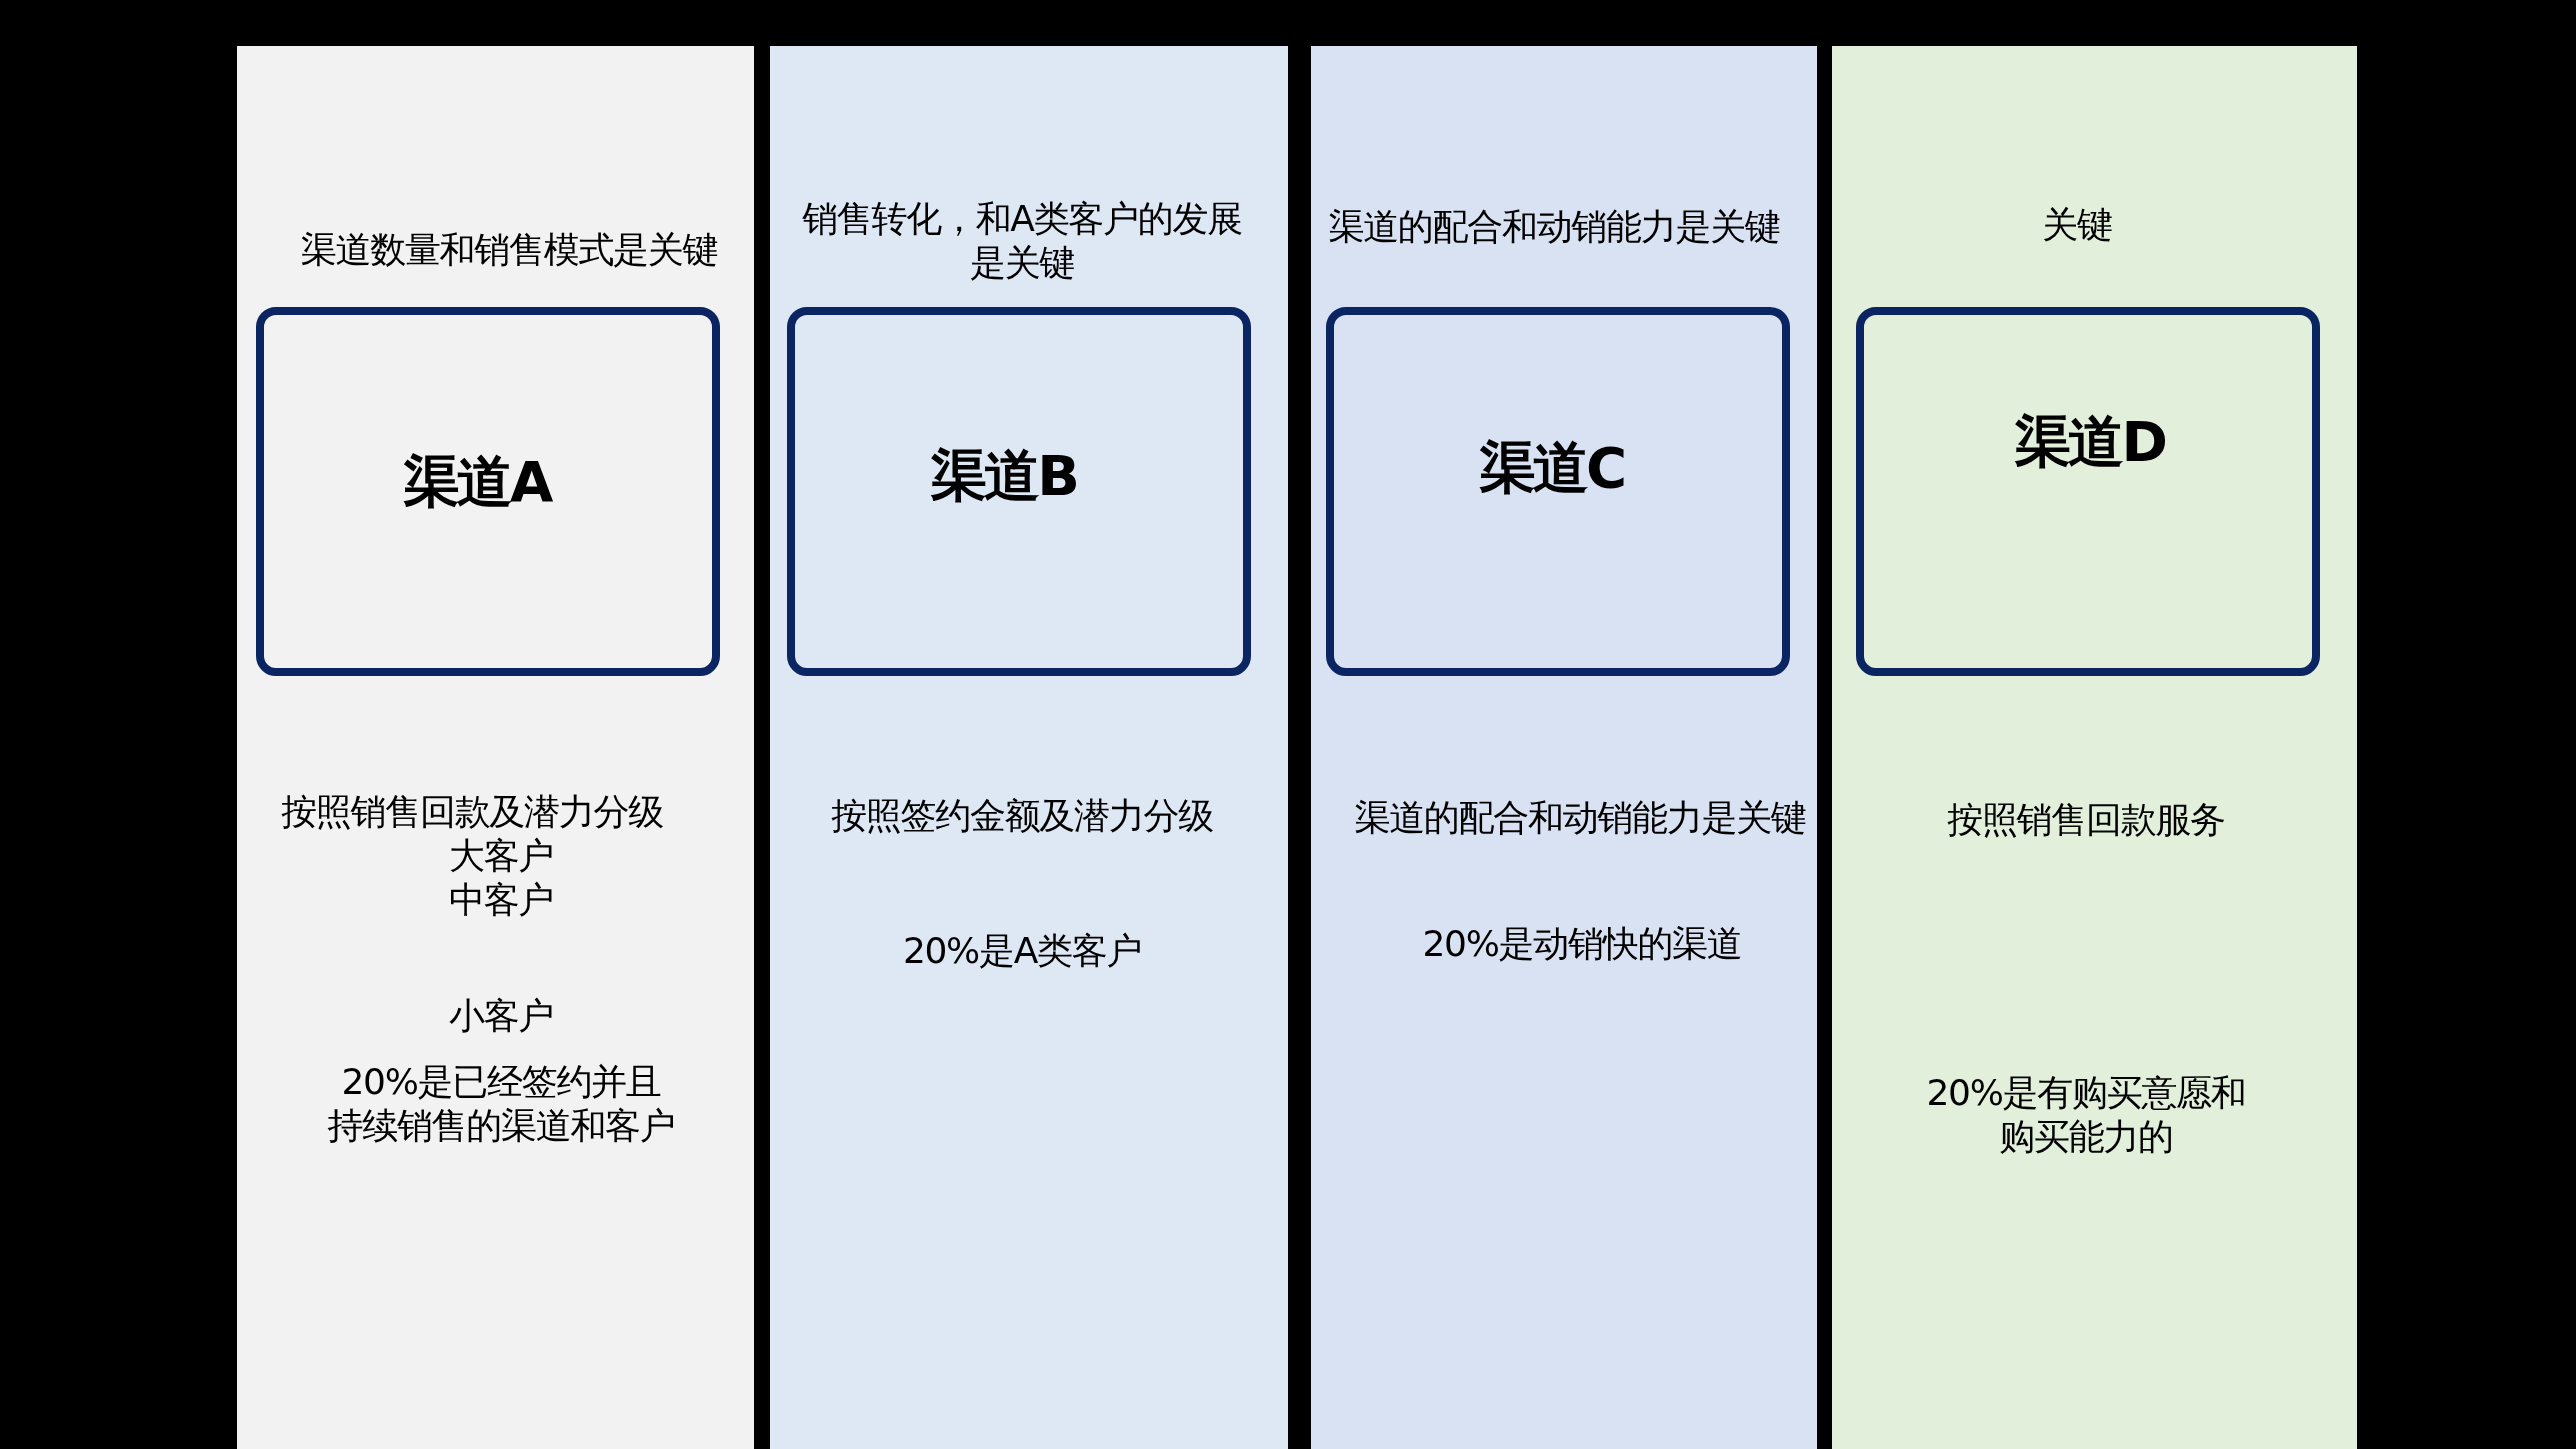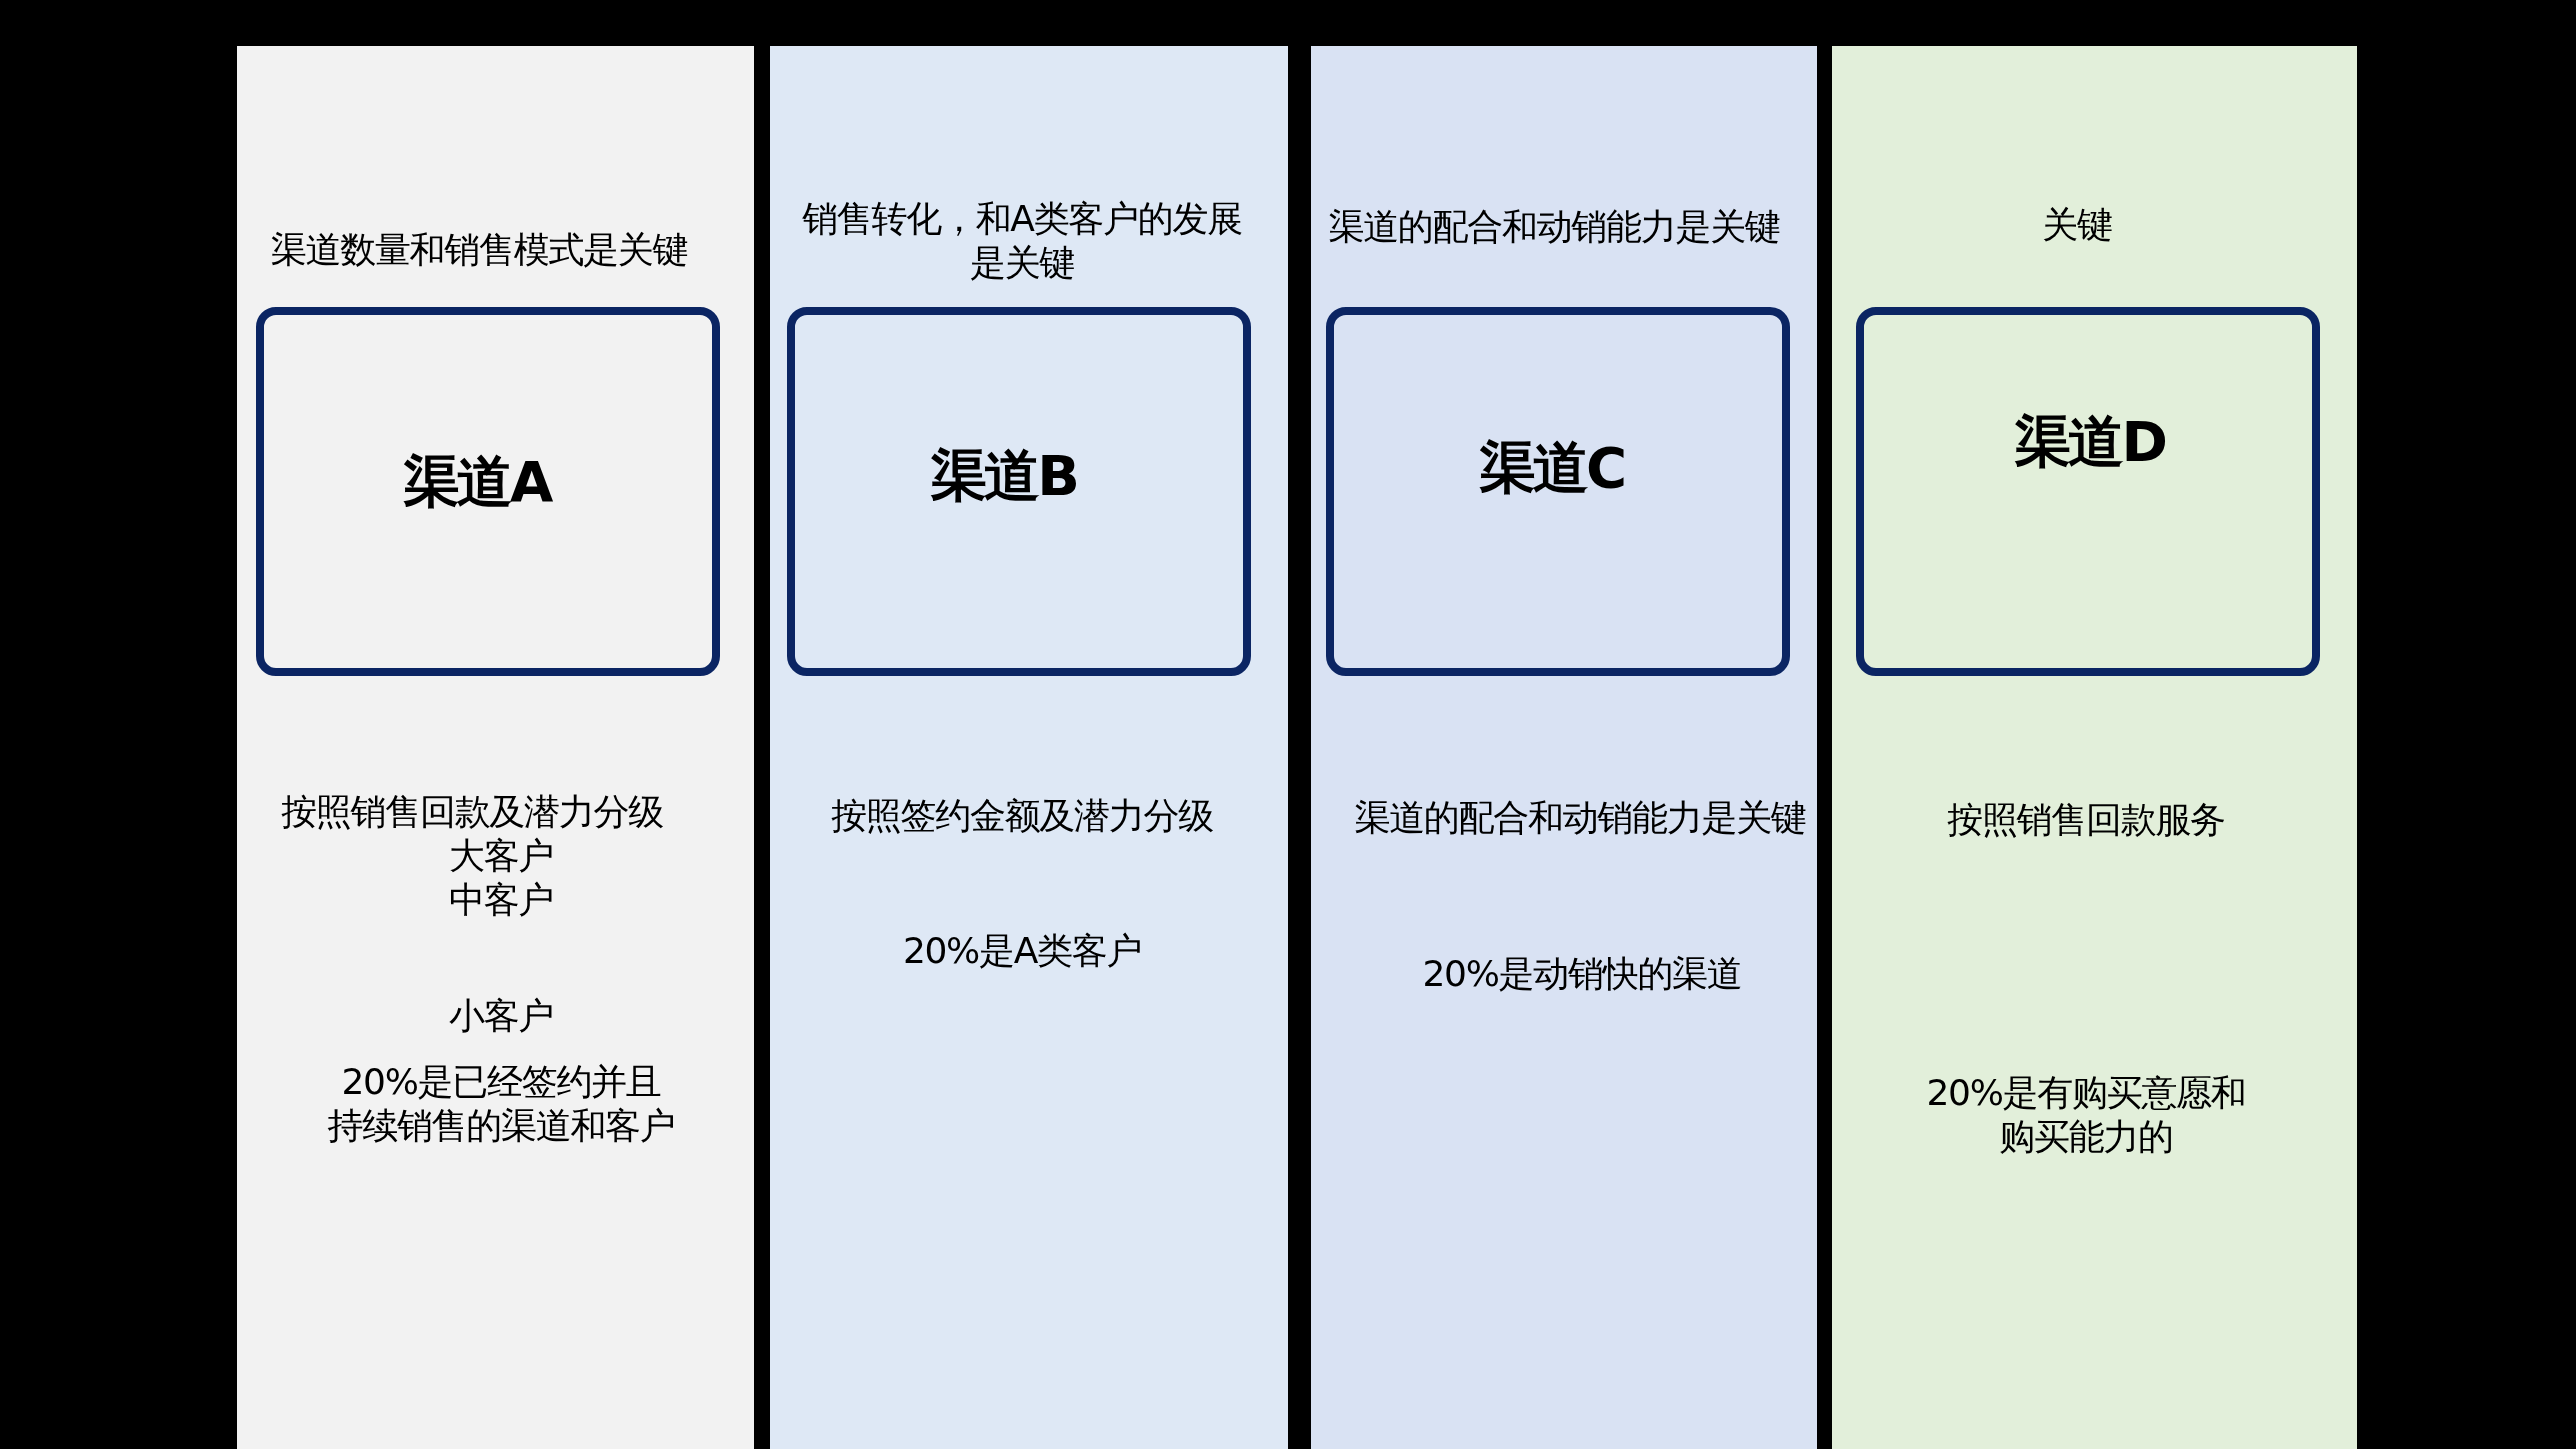--- a/index.html
+++ b/index.html
@@ -23,21 +23,21 @@
     position: absolute; transform: translate(-50%, -50%);
     white-space: nowrap; font-weight: bold; font-size: 56px;
     letter-spacing: -2.7px;
   }
 </style>
 </head>
 <body>
 
 <div class="col" style="left:237px; width:517px; background:#f2f2f2;">
 </div>
-<div class="txt" style="left:479px; top:250px;">渠道数量和销售模式是关键</div>
+<div class="txt" style="left:509px; top:250px;">渠道数量和销售模式是关键</div>
 <div class="box" style="left:256px; top:307px; width:464px; height:369px;"></div>
 <div class="label" style="left:477px; top:483px;">渠道A</div>
 <div class="txt" style="left:472px; top:812px;">按照销售回款及潜力分级</div>
 <div class="txt" style="left:501px; top:856px;">大客户</div>
 <div class="txt" style="left:501px; top:900px;">中客户</div>
 <div class="txt" style="left:501px; top:972px;margin-top:44px;">小客户</div>
 <div class="txt" style="left:501px; top:1104px;">20%是已经签约并且
 持续销售的渠道和客户</div>
 
 <div class="col" style="left:770px; width:518px; background:#dee8f5;">
@@ -48,21 +48,21 @@
 <div class="label" style="left:1004px; top:477px;text-align:right;">渠道B</div>
 <div class="txt" style="left:1022px; top:816px;">按照签约金额及潜力分级</div>
 <div class="txt" style="left:1022px; top:951px;">20%是A类客户</div>
 
 <div class="col" style="left:1311px; width:506px; background:#d9e2f3;">
 </div>
 <div class="txt" style="left:1554px; top:227px;">渠道的配合和动销能力是关键</div>
 <div class="box" style="left:1326px; top:307px; width:464px; height:369px;"></div>
 <div class="label" style="left:1552px; top:469px;">渠道C</div>
 <div class="txt" style="left:1580px; top:818px;">渠道的配合和动销能力是关键</div>
-<div class="txt" style="left:1582px; top:974px;">20%是动销快的渠道</div>
+<div class="txt" style="left:1582px; top:944px;">20%是动销快的渠道</div>
 
 <div class="col" style="left:1832px; width:525px; background:#e2efda;">
 </div>
 <div class="txt" style="left:2077px; top:225px;">关键</div>
 <div class="box" style="left:1856px; top:307px; width:464px; height:369px;"></div>
 <div class="label" style="left:2090px; top:443px;">渠道D</div>
 <div class="txt" style="left:2086px; top:820px;">按照销售回款服务</div>
 <div class="txt" style="left:2086px; top:1115px;">20%是有购买意愿和
 购买能力的</div>
 

